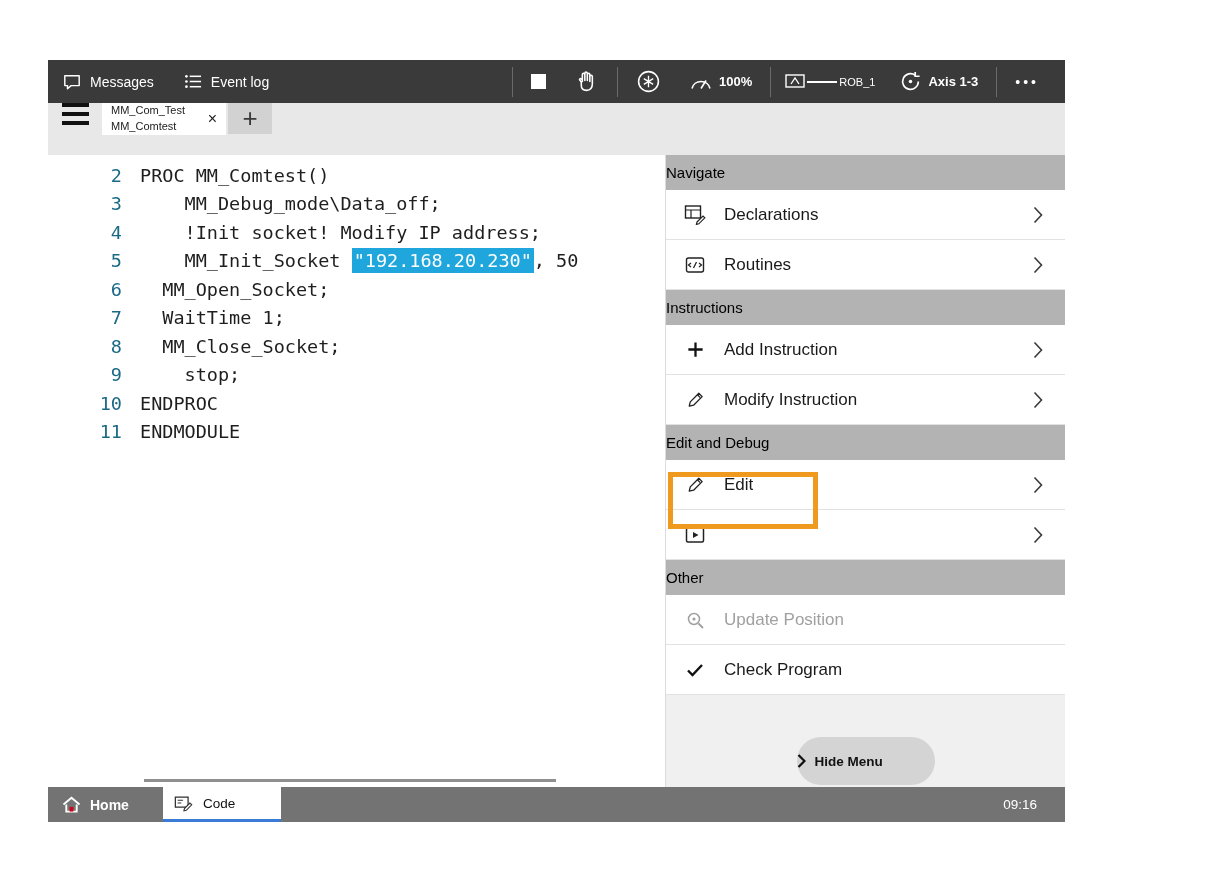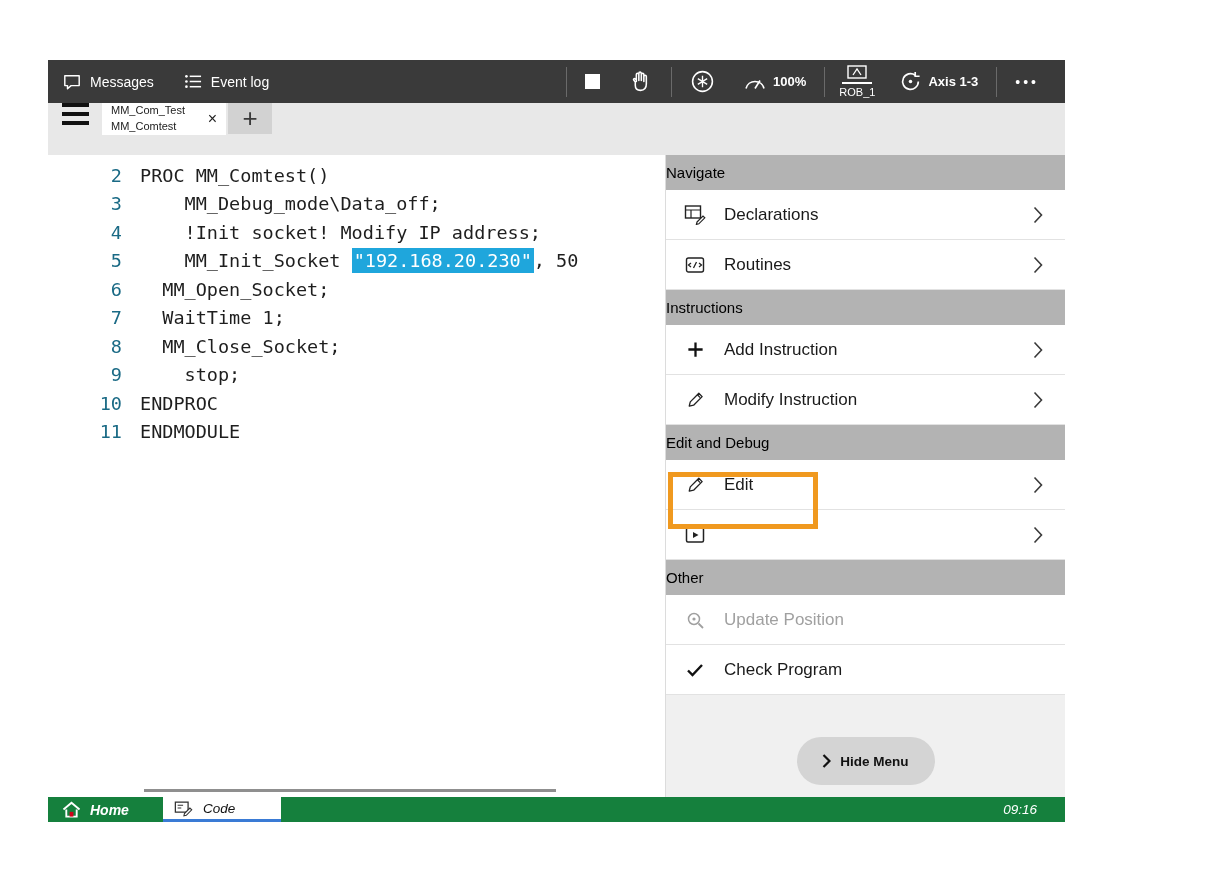--- a/index.html
+++ b/index.html
@@ -8,21 +8,21 @@
 
   
   .topbar { height: 43px; background: #3a3a3a; color: #fff; display: flex; align-items: center; justify-content: space-between; flex: 0 0 auto; }
   .tb-left { display: flex; align-items: center; gap: 30px; padding-left: 14px; }
   .tb-item { display: flex; align-items: center; gap: 8px; font-size: 14px; font-weight: normal; color: #fff; cursor: default; }
   .tb-right { display: flex; align-items: center; height: 100%; padding-right: 12px; }
   .tb-btn { display: flex; align-items: center; justify-content: center; padding: 0 14px; height: 100%; gap: 6px; }
   .tb-divider { width: 1px; height: 30px; background: #6a6a6a; margin: 0 4px; }
   .stop-square { width: 15px; height: 15px; background: #fff; }
   .tb-speed { font-size: 13px; font-weight: bold; }
-  .tb-rob { display: flex; flex-direction: column; align-items: center; gap: 2px; padding: 0 10px; }
+  .tb-rob { display: flex; align-items: center; gap: 2px; padding: 0 10px; }
   .tb-rob-underline { width: 30px; height: 2px; background: #fff; }
   .tb-rob-label { font-size: 11px; }
   .tb-axis-label { font-size: 13px; font-weight: bold; }
   .tb-more { font-size: 14px; letter-spacing: 3px; padding: 0 14px; }
 
   
   .tabbar { height: 52px; background: #e8e8e8; display: flex; align-items: flex-start; flex: 0 0 auto; }
   .hamburger { width: 54px; display: flex; flex-direction: column; align-items: center; justify-content: center; gap: 5px; cursor: pointer; }
   .hamburger span { display: block; width: 27px; height: 4px; background: #111; }
   .doc-tab { width: 124px; background: #fff; display: flex; align-items: center; padding: 0 6px 0 9px; }
@@ -43,25 +43,25 @@
 
   
   .panel { width: 400px; flex: 0 0 auto; position: relative; display: flex; flex-direction: column; background: #f0f0f0; border-left: 1px solid #dcdcdc; }
   .section-header { height: 35px; background: #b3b3b3; color: #000000; font-size: 15px; display: flex; align-items: center; padding-left: 0; flex: 0 0 auto; }
   .menu-item { height: 50px; background: #fff; display: flex; align-items: center; padding: 0 22px 0 14px; border-bottom: 1px solid #e2e2e2; font-size: 17px; color: #1a1a1a; flex: 0 0 auto; cursor: pointer; }
   .mi-icon { width: 30px; margin-right: 14px; display: flex; align-items: center; justify-content: center; flex: 0 0 auto; }
   .mi-label { flex: 1; }
   .mi-chevron { margin-left: auto; display: flex; align-items: center; }
   .menu-item.disabled { color: #a0a0a0; cursor: default; }
   .panel-filler { flex: 1; background: #f0f0f0; display: flex; justify-content: center; align-items: flex-start; }
-  .hide-menu-btn { margin-top: 42px; width: 138px; height: 48px; border-radius: 24px; background: #d4d4d4; display: flex; align-items: center; justify-content: center; gap: 9px; font-size: 13.5px; font-weight: bold; color: #111; cursor: pointer; }
+  .hide-menu-btn { margin-top: 42px; width: 138px; height: 48px; border-radius: 24px; background: #d4d4d4; display: flex; align-items: center; gap: 9px; font-size: 13.5px; font-weight: bold; color: #111; cursor: pointer; }
   .annotation-box { position: absolute; left: 2px; top: 317px; width: 150px; height: 57px; border: 5px solid var(--annotation_orange, #f0991f); pointer-events: none; }
 
   
-  .taskbar { height: 25px; background: #15803d; display: flex; align-items: center; color: #fff; flex: 0 0 auto; font-style: italic; }
+  .taskbar { height: 35px; background: #737373; display: flex; align-items: center; color: #fff; flex: 0 0 auto; }
   .tk-home { display: flex; align-items: center; gap: 9px; padding-left: 14px; font-size: 14px; font-weight: bold; cursor: pointer; }
   .code-tab { margin-left: 34px; width: 118px; height: 100%; background: #fff; color: #111; display: flex; align-items: center; gap: 9px; padding-left: 11px; font-size: 13.5px; border-bottom: 3px solid var(--accent_blue, #3a7bd5); cursor: pointer; text-align: center; }
   .tk-time { margin-left: auto; padding-right: 28px; font-size: 13.5px; }
 
   svg { display: block; }
 </style>
 </head>
 <body>
 
 <div class="app">

